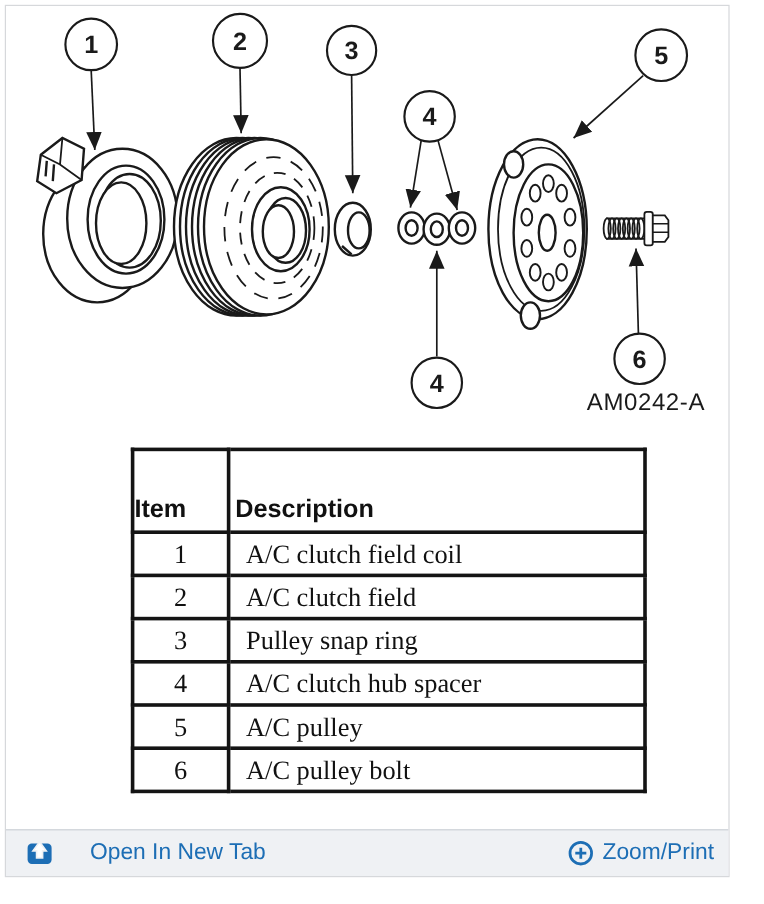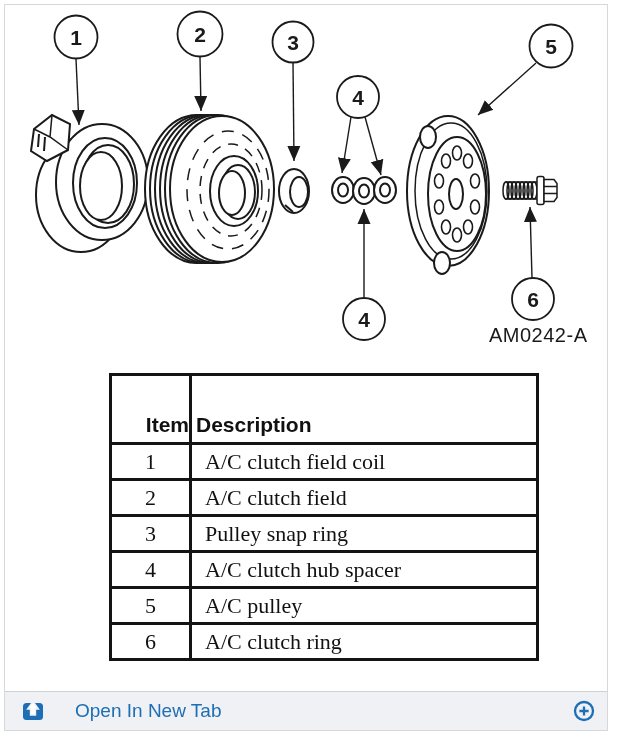--- a/index.html
+++ b/index.html
@@ -27,21 +27,21 @@
   
   .parts-table{
     position:absolute;left:104px;top:368px;width:430px;
     border-collapse:collapse;table-layout:fixed;background:#fff;
   }
   .parts-table th,.parts-table td{border:3px solid #141414;}
   .parts-table th{
     height:69px;vertical-align:bottom;padding-bottom:5px;
     font-family:"Liberation Sans",sans-serif;font-weight:bold;font-size:21px;color:#111;
   }
-  th.item-h{width:80px;text-align:right;}
+  th.item-h{width:80px;text-align:left;}
   th.desc-h{text-align:left;padding-left:4px;}
   .parts-table td{
     height:36px;font-family:"Liberation Serif",serif;font-size:22px;color:#111;
   }
   td.item-c{text-align:center;}
   td.desc-c{padding-left:13px;}
   
   .toolbar{
     position:absolute;left:0;right:0;bottom:0;height:39px;
     background:var(--toolbar-bg);border-top:1px solid #ccd1d6;
@@ -211,34 +211,35 @@
       <tr>
         <td class="item-c">4</td>
         <td class="desc-c">A/C clutch hub spacer</td>
       </tr>
       <tr>
         <td class="item-c">5</td>
         <td class="desc-c">A/C pulley</td>
       </tr>
       <tr>
         <td class="item-c">6</td>
-        <td class="desc-c">A/C clutch ring</td>
+        <td class="desc-c">A/C pulley bolt</td>
       </tr>
     </tbody>
   </table>
 
   <div class="toolbar">
     <div class="tb-link left">
       <svg width="22" height="20" viewBox="0 0 22 20">
         <rect x="1" y="2" width="20" height="17" rx="3.5" fill="var(--link-blue)"></rect>
         <path d="M11,0.5 L16.5,8 H13.5 V14 H8.5 V8 H5.5 Z" fill="#ffffff" stroke="var(--toolbar-bg)" stroke-width="1.4"></path>
       </svg>
       <span class="tb-text">Open In New Tab</span>
     </div>
     <div class="tb-link right">
       <svg width="22" height="22" viewBox="0 0 22 22">
         <circle cx="11" cy="11" r="9" fill="none" stroke="var(--link-blue)" stroke-width="2.3"></circle>
         <path d="M11,6.4 V15.6 M6.4,11 H15.6" fill="none" stroke="var(--link-blue)" stroke-width="2.3"></path>
       </svg>
+      <span class="tb-text">Zoom/Print</span>
     </div>
   </div>
 
 </div>
 
 </body></html>

